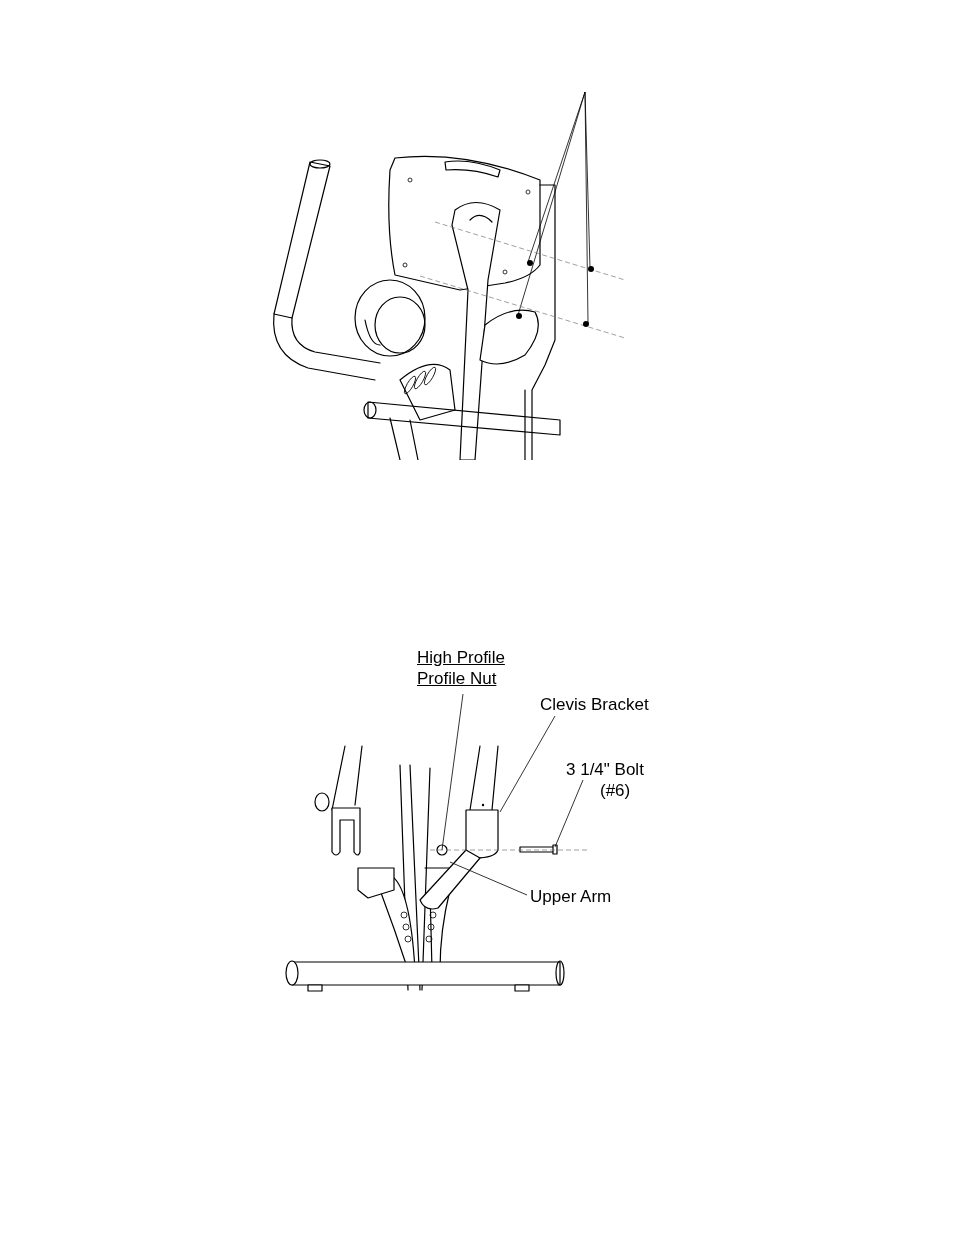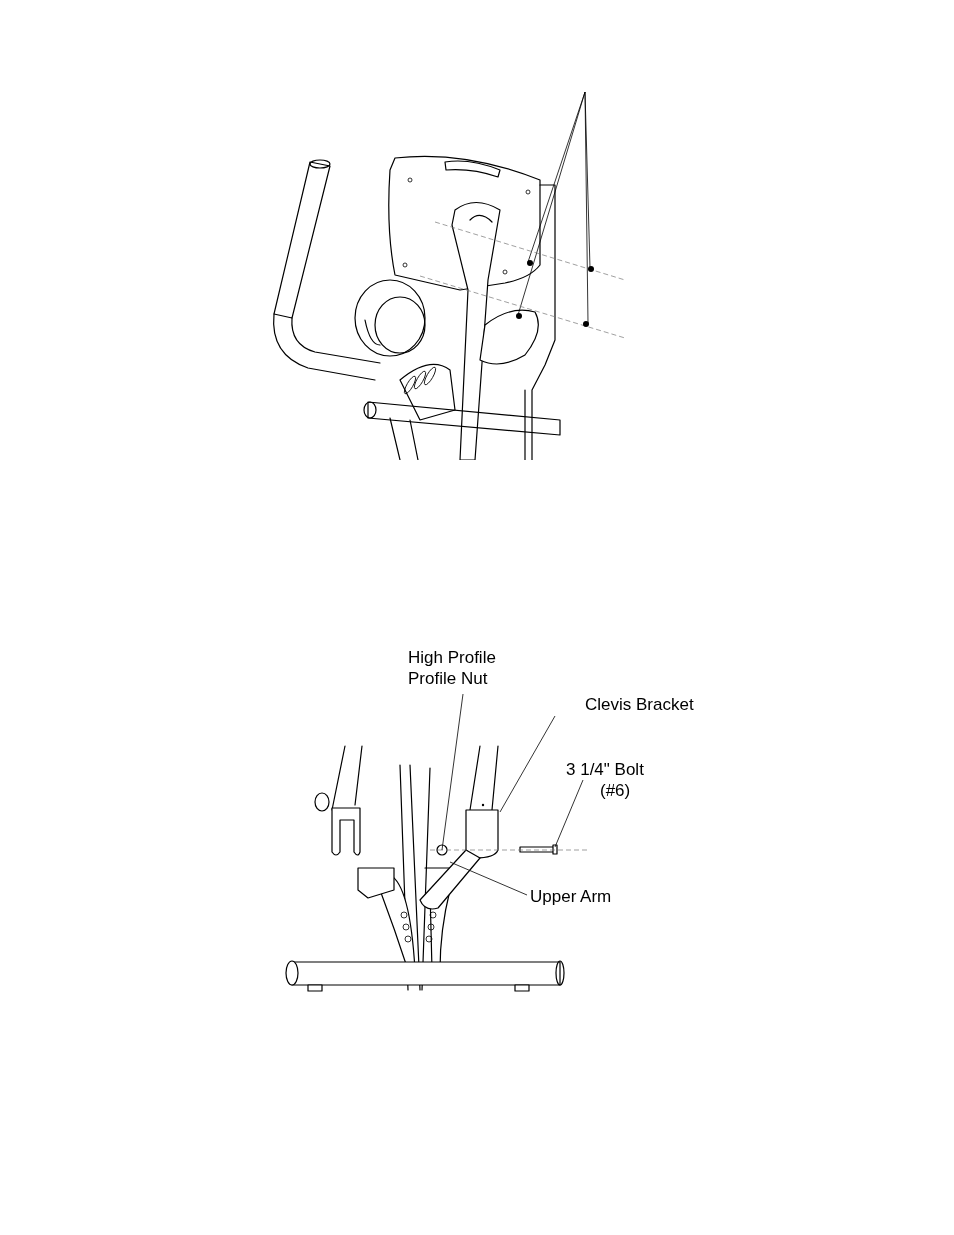--- a/index.html
+++ b/index.html
@@ -120,22 +120,22 @@
   </svg>
 </div>
 
 <svg class="fig" width="954" height="1235" style="left:0; top:0; pointer-events:none;">
   <path class="thin" d="M463,694 L442,850"></path>
   <path class="thin" d="M555,716 L500,812"></path>
   <path class="thin" d="M583,780 L555,847"></path>
   <path class="thin" d="M527,895 L450,862"></path>
 </svg>
 
-<div class="label" style="left:408px; top:647px;">
+<div class="label" style="left:417px; top:647px;text-decoration:underline;">
   <div>High Profile</div>
   <div>Profile Nut</div>
 </div>
-<div class="label" style="left:540px; top:694px;margin-left:45px;">Clevis Bracket</div>
+<div class="label" style="left:540px; top:694px;">Clevis Bracket</div>
 <div class="label" style="left:566px; top:759px; text-align:center;">
   <div>3 1/4" Bolt</div>
   <div style="padding-left:34px; text-align:left;">(#6)</div>
 </div>
 <div class="label" style="left:530px; top:886px;text-align:center;">Upper Arm</div>
 
 </body></html>

